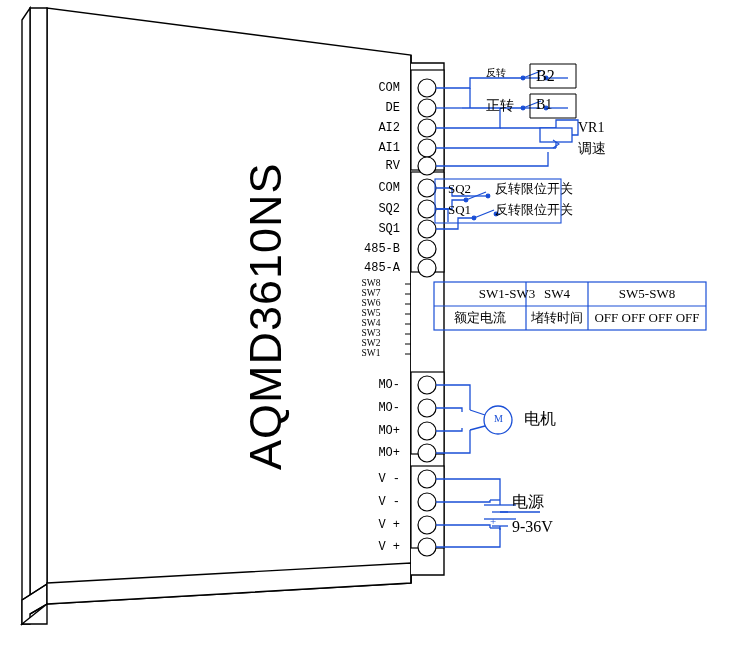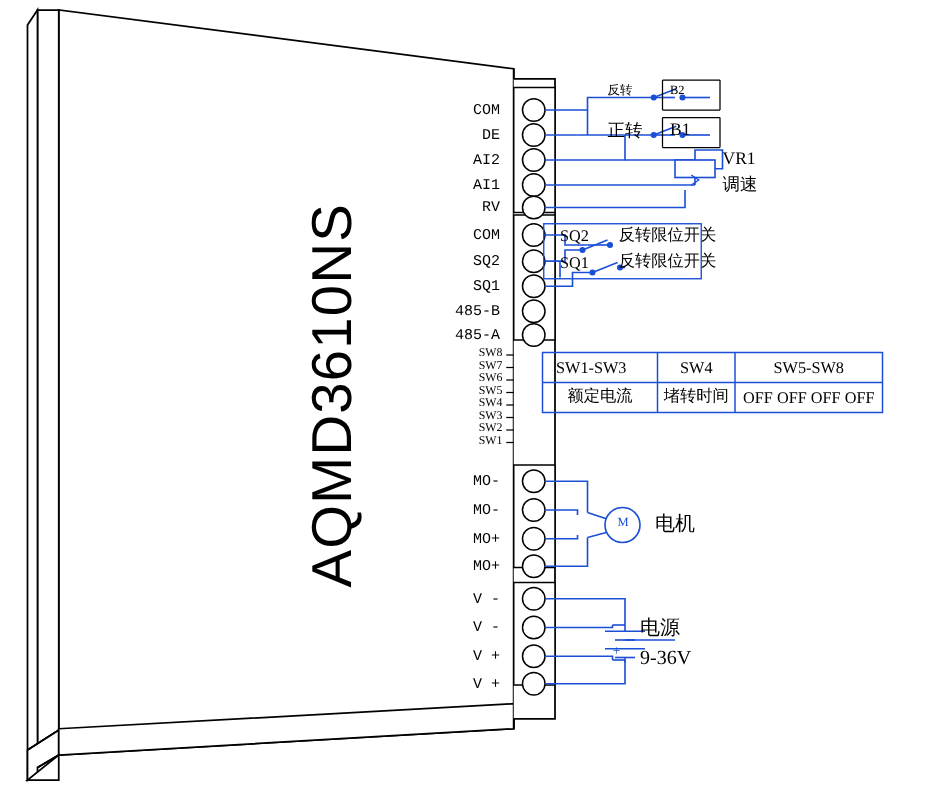--- a/index.html
+++ b/index.html
@@ -37,21 +37,21 @@
     font-family: Liberation Mono, monospace;
     font-size: 12px;
     color: #000;
     text-align: right;
     white-space: nowrap;
   }
   .sw-label {
     font-family: "Liberation Serif", serif;
     font-size: 9.5px;
     color: #000;
-    text-align: right;
+    text-align: center;
     white-space: nowrap;
   }
   .device-name {
     position: absolute;
     font-family: "Liberation Sans", sans-serif;
     font-size: 45px;
     letter-spacing: 1px;
     color: #000;
     transform: rotate(-90deg);
     transform-origin: 0 0;
@@ -239,21 +239,21 @@
   <div class="lbl pin-label" style="left:330px; top:402px; width:70px;">MO-</div>
   <div class="lbl pin-label" style="left:330px; top:425px; width:70px;">MO+</div>
   <div class="lbl pin-label" style="left:330px; top:447px; width:70px;">MO+</div>
 
   <div class="lbl pin-label" style="left:330px; top:473px; width:70px;">V -</div>
   <div class="lbl pin-label" style="left:330px; top:496px; width:70px;">V -</div>
   <div class="lbl pin-label" style="left:330px; top:519px; width:70px;">V +</div>
   <div class="lbl pin-label" style="left:330px; top:541px; width:70px;">V +</div>
 
   <div class="lbl cn" style="left:486px; top:68px; font-size:10px;">反转</div>
-  <div class="lbl" style="left:536px; top:68px; font-size:10px;text-align:center;">B2</div>
+  <div class="lbl" style="left:536px; top:68px; font-size:16px;text-align:center;">B2</div>
   <div class="lbl cn" style="left:486px; top:98px; font-size:14px;">正转</div>
   <div class="lbl" style="left:536px; top:98px; font-size:14px;">B1</div>
 
   <svg width="120" height="70" style="position:absolute; left:520px; top:62px;">
     <g stroke="#000" fill="none" stroke-width="1">
       <line x1="10" y1="2" x2="10" y2="26"></line>
       <line x1="10" y1="2" x2="56" y2="2"></line>
       <line x1="10" y1="26" x2="56" y2="26"></line>
       <line x1="56" y1="2" x2="56" y2="26"></line>
       <line x1="10" y1="32" x2="10" y2="56"></line>
@@ -270,21 +270,21 @@
   <div class="lbl cn" style="left:495px; top:182px; font-size:13px;">反转限位开关</div>
   <div class="lbl" style="left:448px; top:203px; font-size:13px;">SQ1</div>
   <div class="lbl cn" style="left:495px; top:203px; font-size:13px;">反转限位开关</div>
 
   <svg width="220" height="50" style="position:absolute; left:434px; top:178px;">
     <g stroke="#1a4fd6" fill="none" stroke-width="1.1">
       <rect x="1" y="1" width="126" height="44"></rect>
     </g>
   </svg>
 
-  <div class="lbl" style="left:434px; top:287px; width:78px; text-align:center; font-size:13px;">SW1-SW3</div>
+  <div class="lbl" style="left:434px; top:287px; width:78px; text-align:center; font-size:13px;padding-left:34px;">SW1-SW3</div>
   <div class="lbl" style="left:526px; top:287px; width:62px; text-align:center; font-size:13px;">SW4</div>
   <div class="lbl" style="left:588px; top:287px; width:118px; text-align:center; font-size:13px;">SW5-SW8</div>
 
   <div class="lbl cn" style="left:434px; top:311px; width:92px; text-align:center; font-size:13px;">额定电流</div>
   <div class="lbl cn" style="left:526px; top:311px; width:62px; text-align:center; font-size:13px;">堵转时间</div>
   <div class="lbl" style="left:588px; top:311px; width:118px; text-align:center; font-size:13px;">OFF OFF OFF OFF</div>
 
   <div class="lbl lbl-blue" style="left:494px; top:414px; font-size:10px;">M</div>
   <div class="lbl cn" style="left:524px; top:411px; font-size:16px;">电机</div>
 

